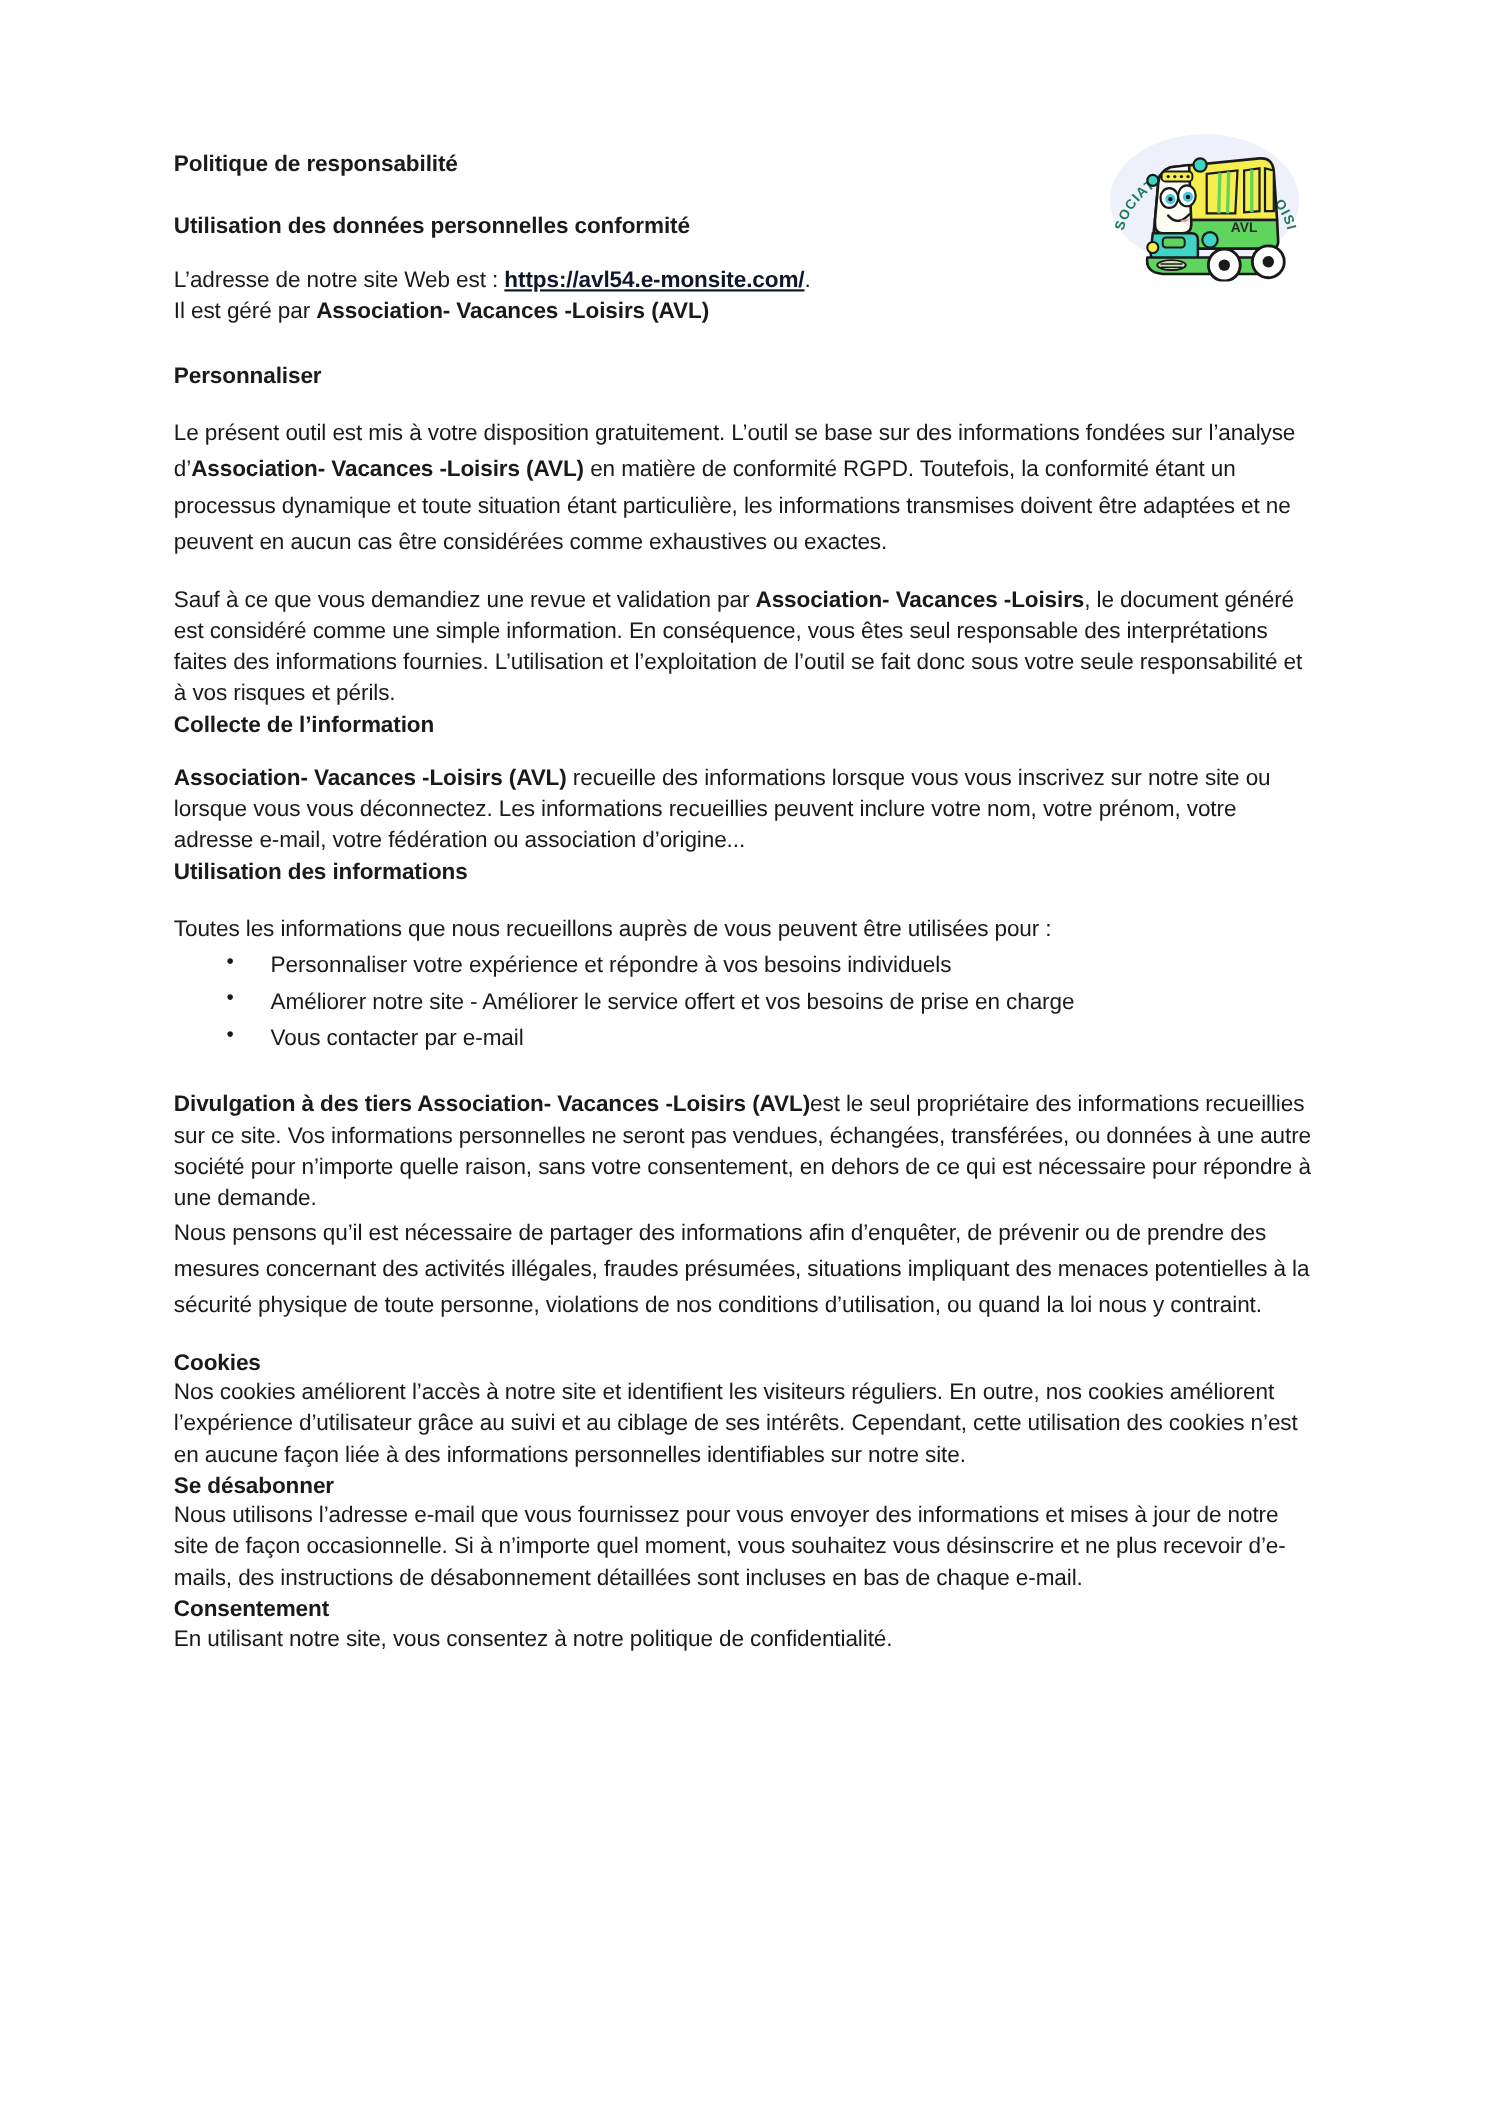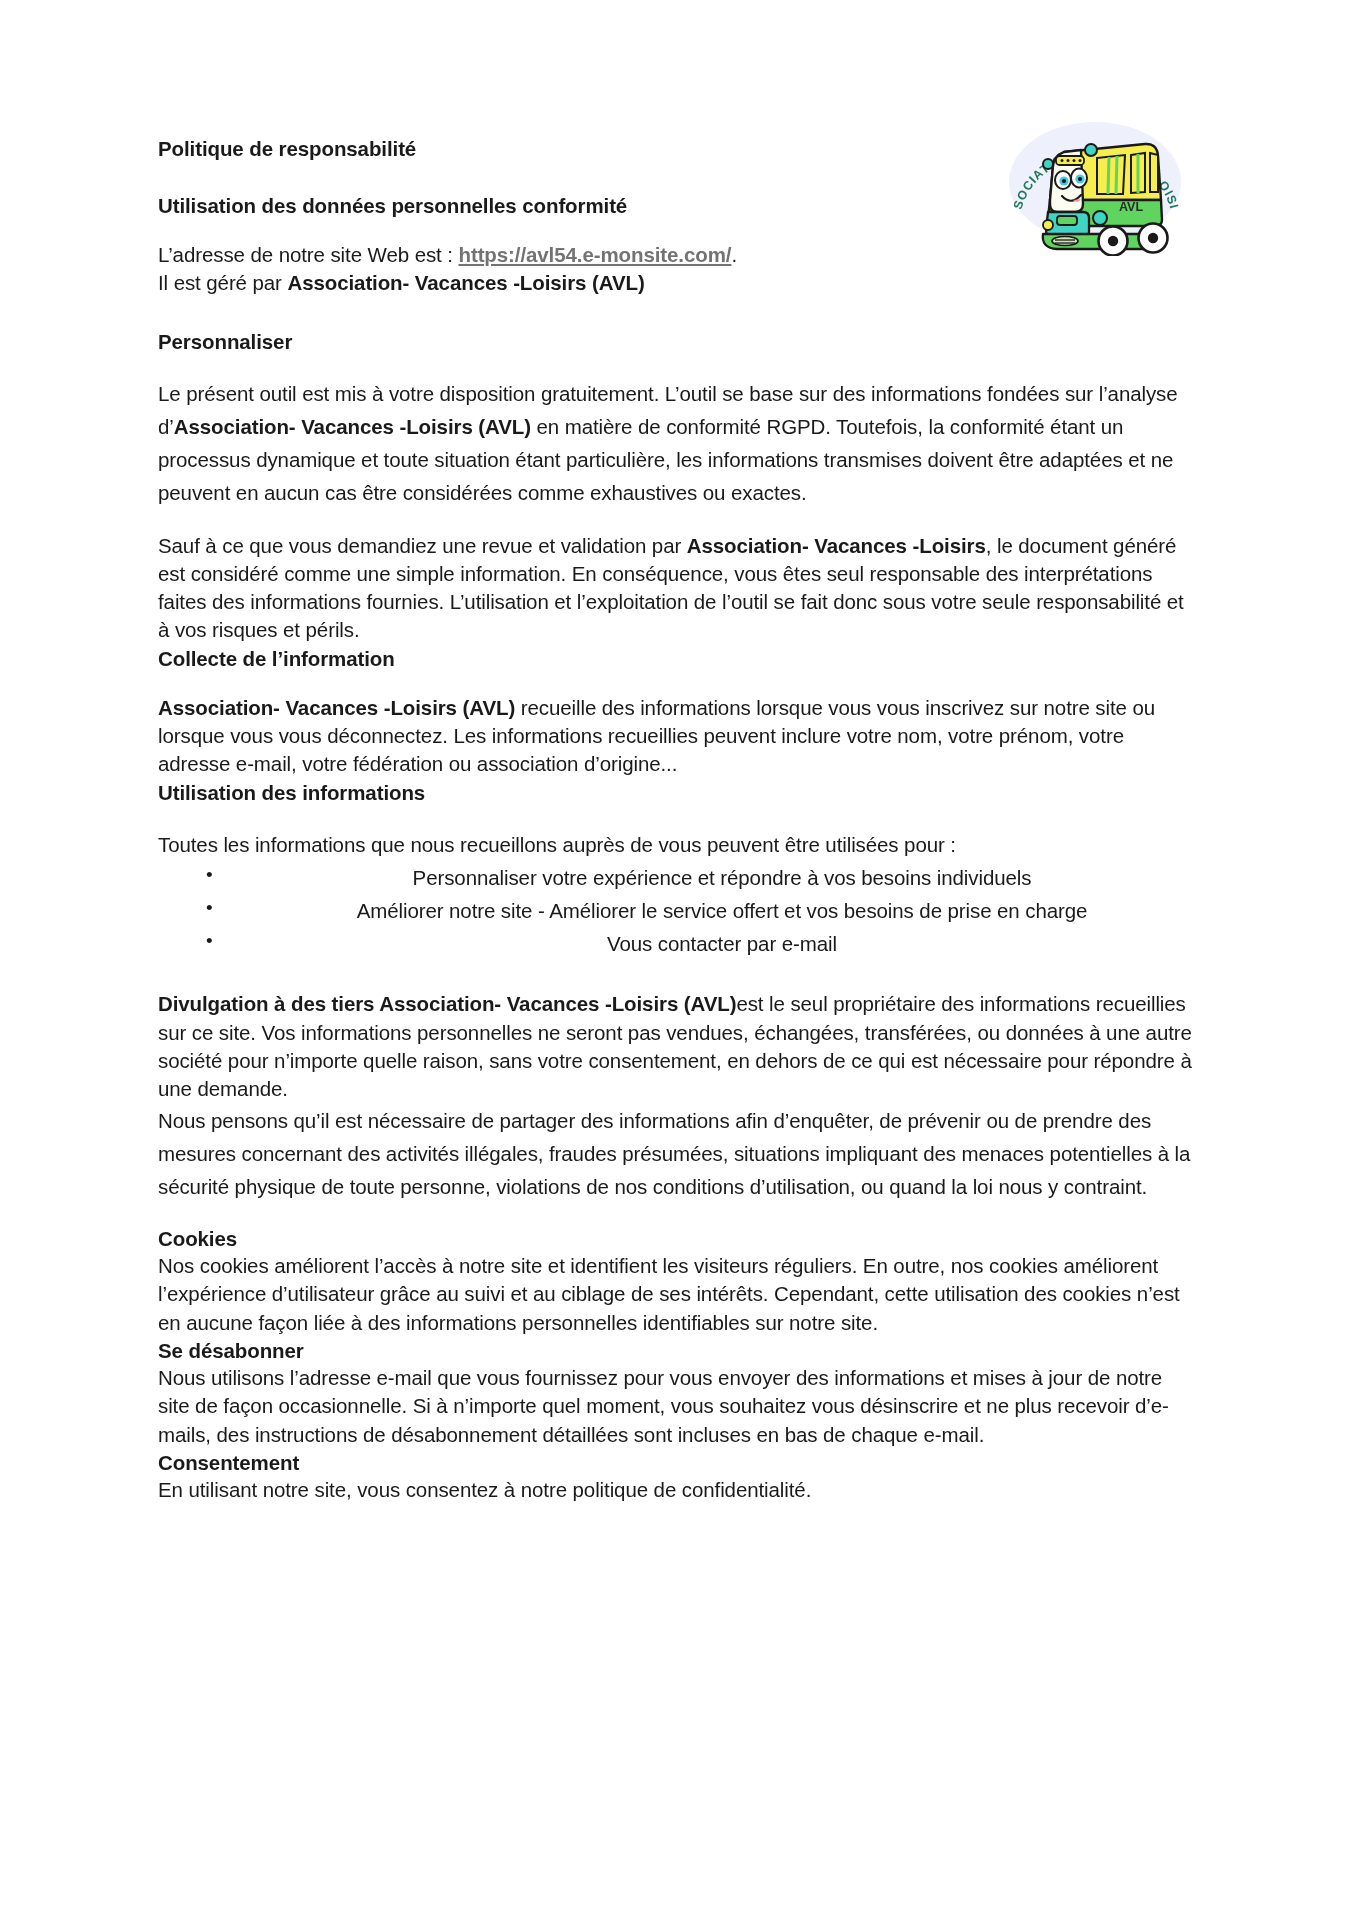--- a/index.html
+++ b/index.html
@@ -48,32 +48,31 @@
     line-height: 1.38;
   }
   b, .b {
     font-weight: bold;
   }
 
   .gap-lg { height: 30px; }
   .gap-md { height: 22px; }
 
   a.site-link {
-    color: #737373;
+    color: #0f172a;
     text-decoration: underline;
     text-underline-offset: 2px;
     font-weight: bold;
   }
 
   
   ul.bullets {
     margin: 0;
     padding: 0 0 0 0;
     list-style: none;
-    text-align: center;
   }
   ul.bullets li {
     position: relative;
     padding-left: 88px;
     font-size: 20.5px;
     line-height: 1.62;
     letter-spacing: -0.1px;
   }
   ul.bullets li::before {
     content: "\2022";

